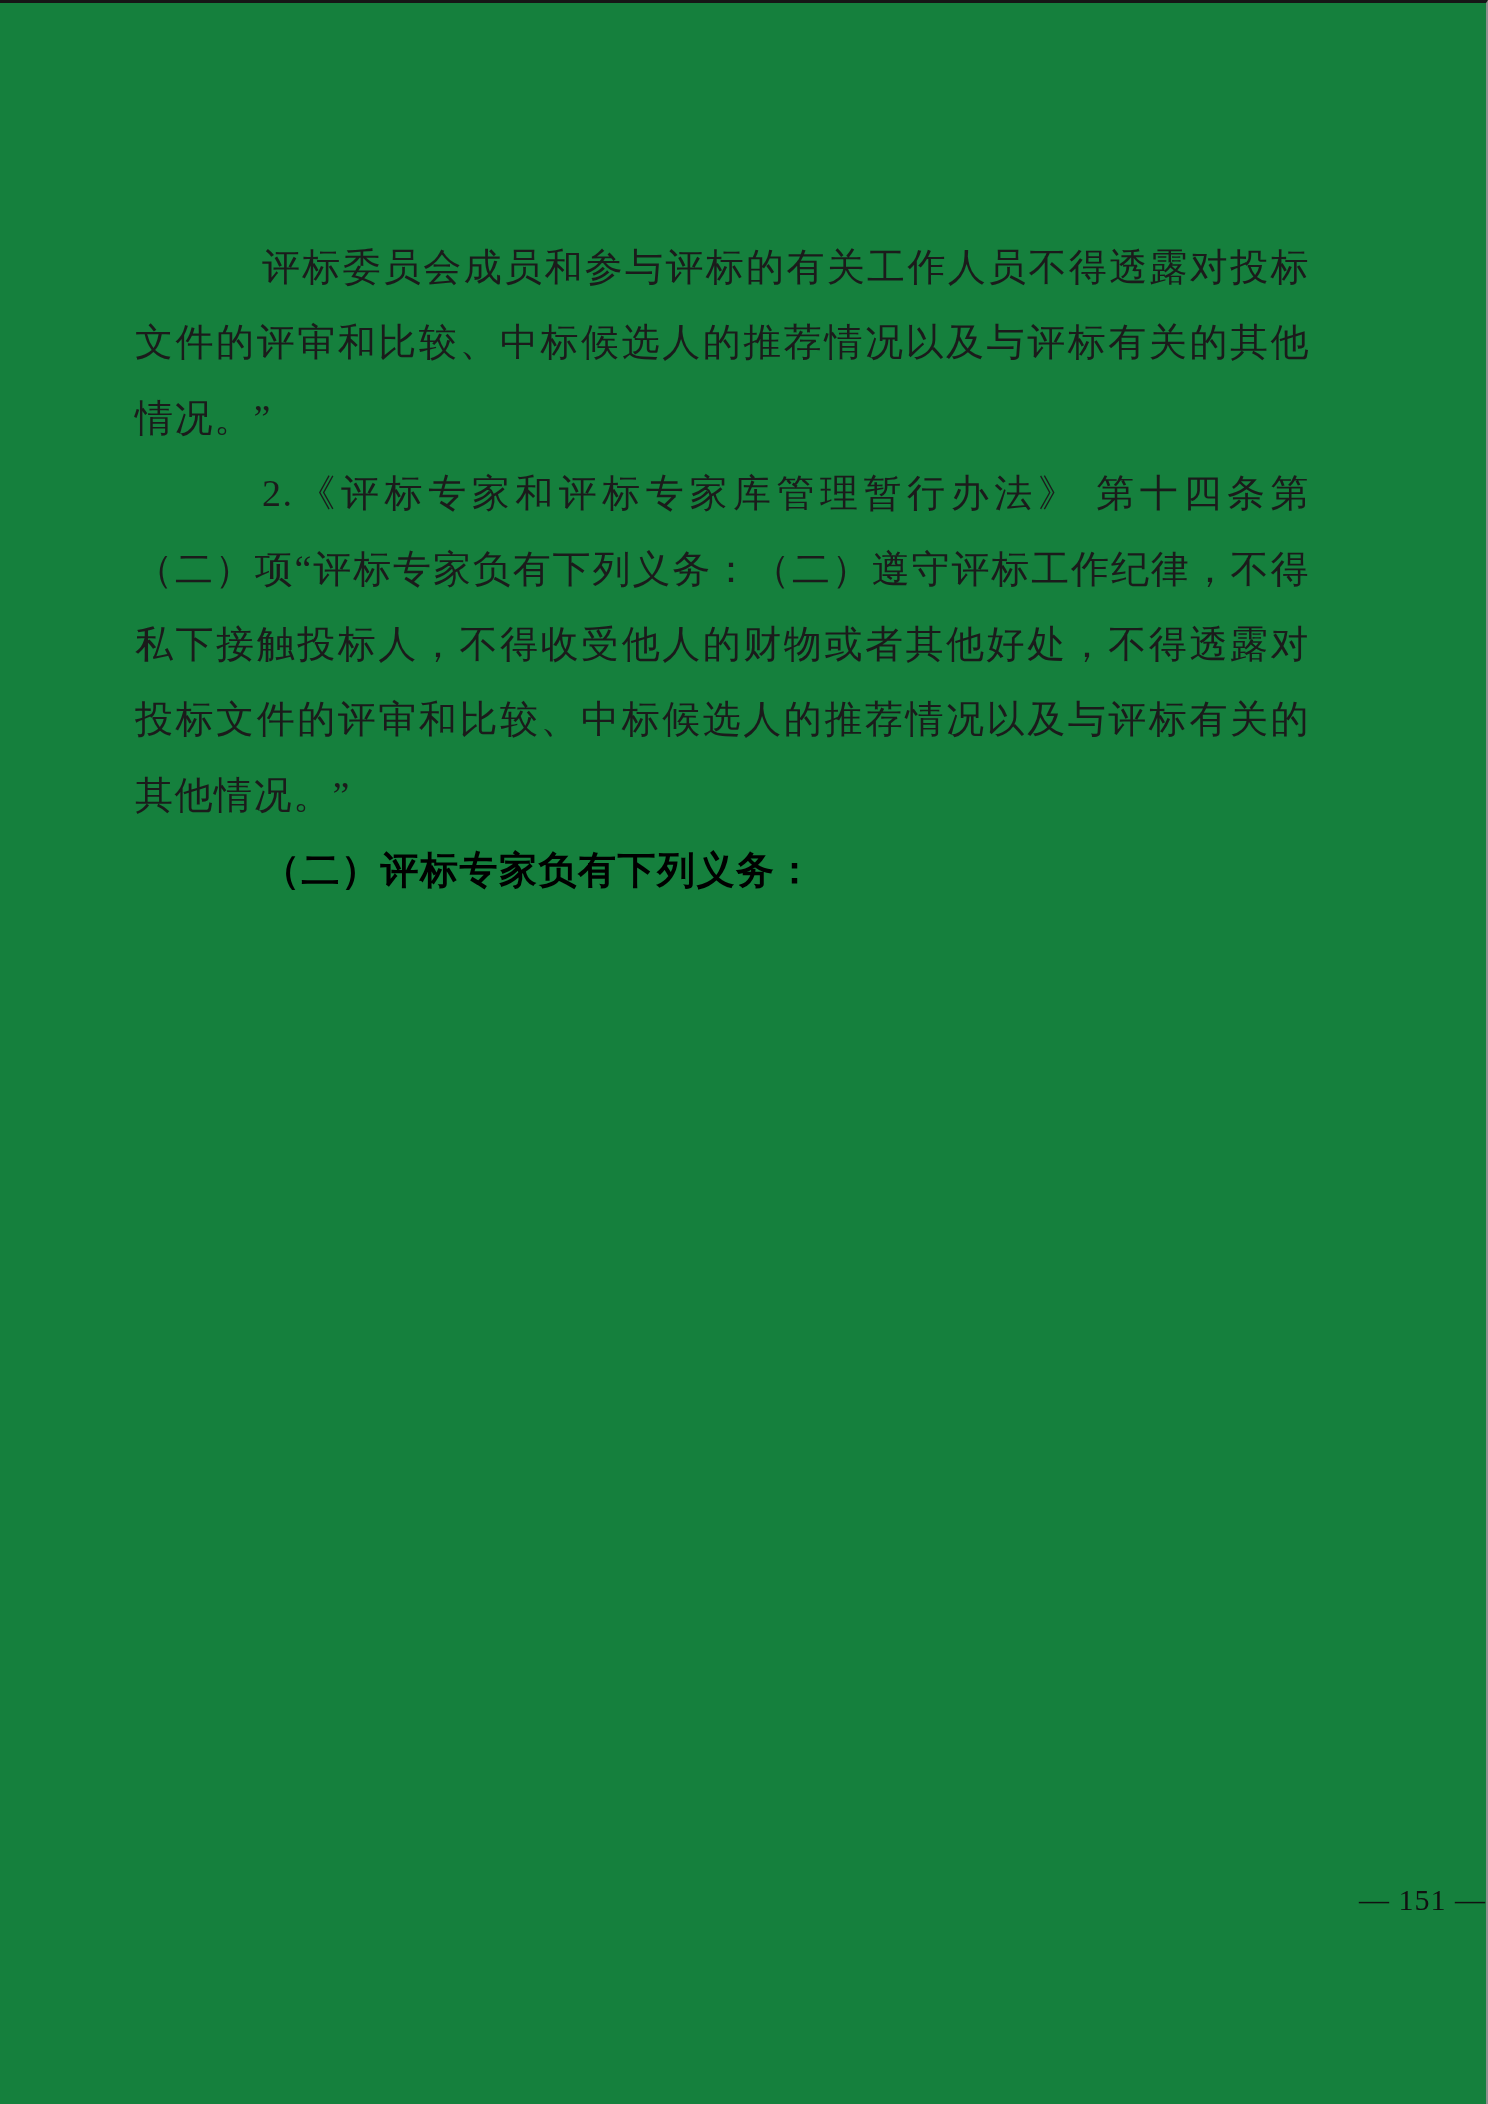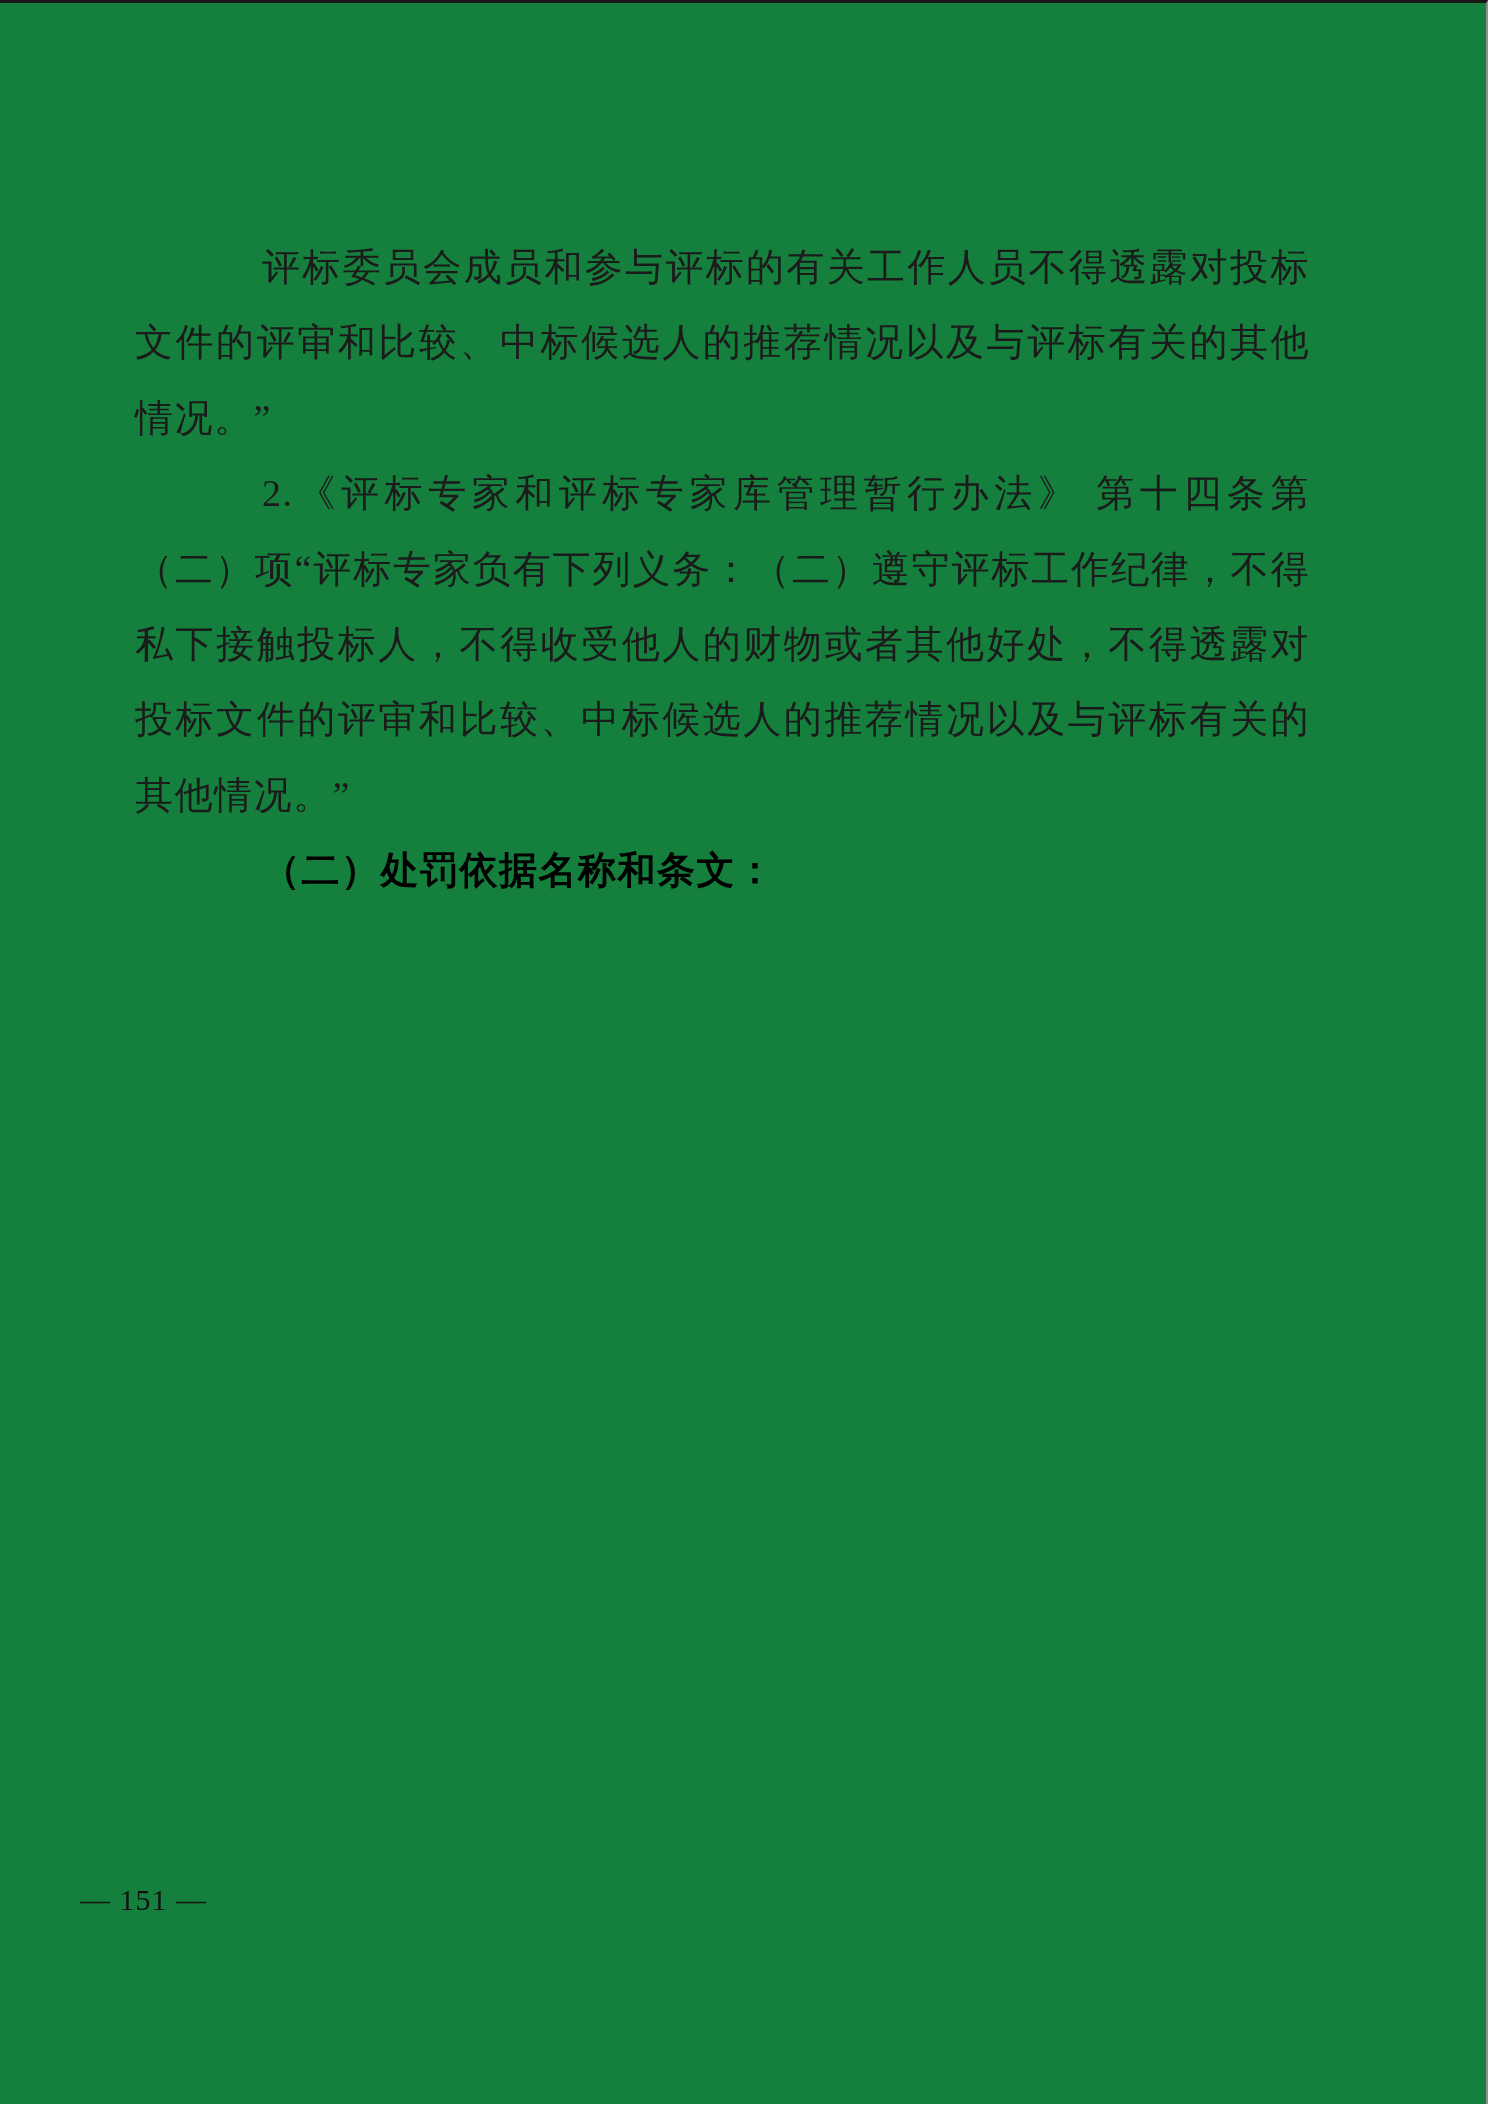--- a/index.html
+++ b/index.html
@@ -42,30 +42,30 @@
   }
   .heading {
     font-weight: bold;
     color: #000000;
   }
   .footer {
     position: absolute;
     top: 1880px;
     left: 80px;
     right: 0;
-    text-align: left;
+    text-align: right;
     font-size: 30px;
     letter-spacing: 1px;
     color: #111111;
   }
 </style>
 </head>
 <body>
 
 <div class="page">
   <div class="text-block">
     <p class="para">评标委员会成员和参与评标的有关工作人员不得透露对投标文件的评审和比较、中标候选人的推荐情况以及与评标有关的其他情况。”</p>
     <p class="para">2.《评标专家和评标专家库管理暂行办法》 第十四条第（二）项“评标专家负有下列义务：（二）遵守评标工作纪律，不得私下接触投标人，不得收受他人的财物或者其他好处，不得透露对投标文件的评审和比较、中标候选人的推荐情况以及与评标有关的其他情况。”</p>
-    <p class="para heading">（二）处罚依据名称和条文：</p>
+    <p class="para heading">（二）评标专家负有下列义务：</p>
   </div>
 
   <div class="footer">— 151 —</div>
 </div>
 
 </body></html>

